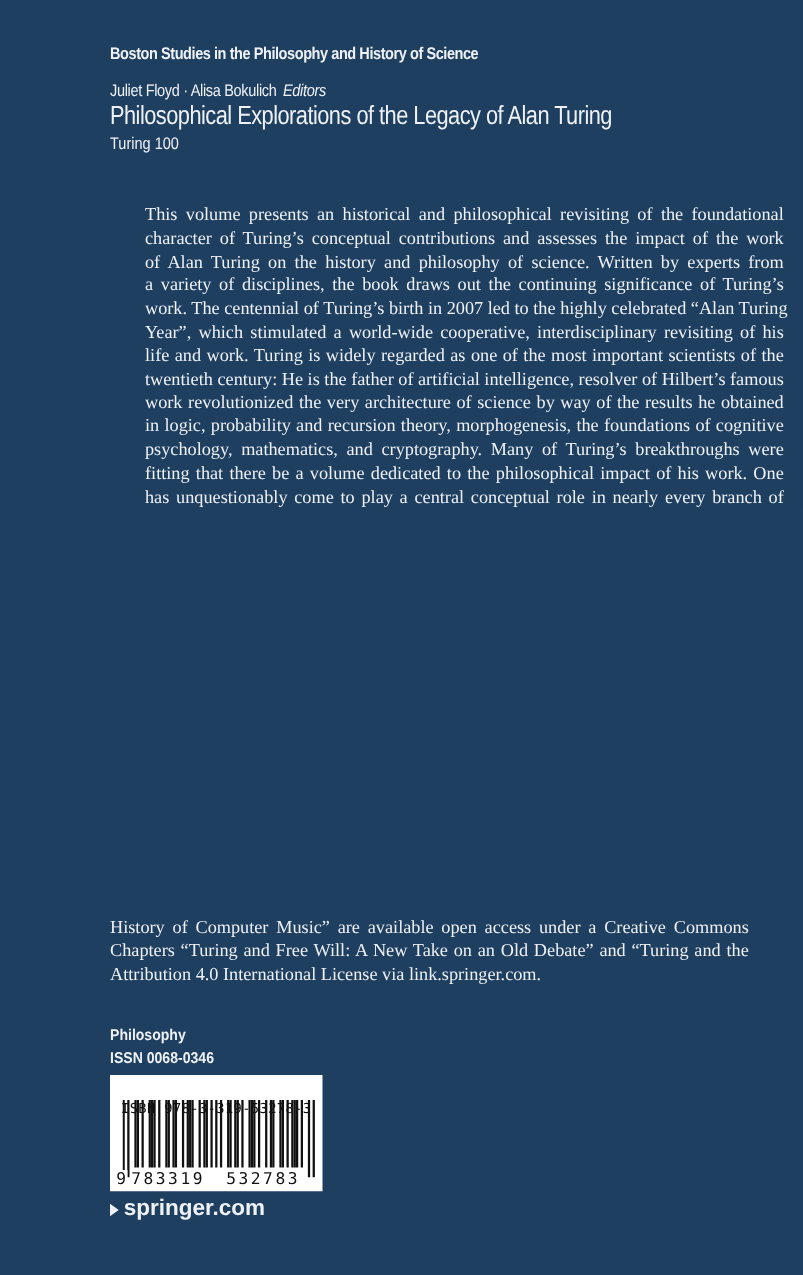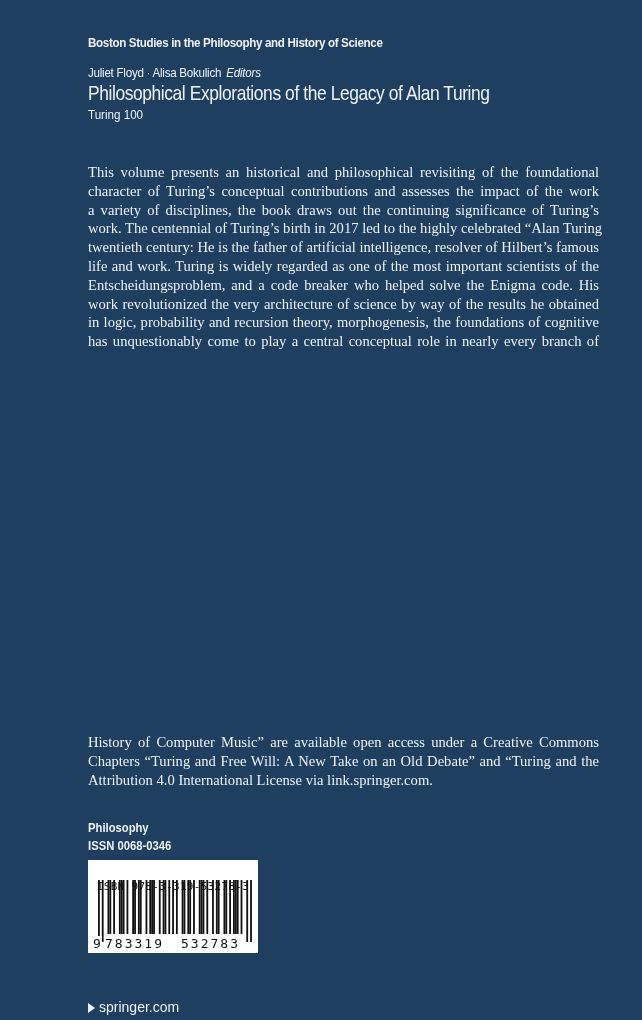--- a/index.html
+++ b/index.html
@@ -39,21 +39,21 @@
     white-space: nowrap;
   }
   .para {
     left: 88px; width: 511px;
     font-size: 14.6px; line-height: 18.8px;
     text-align: justify;
     margin: 0;
   }
   .para .ln { display: block; white-space: nowrap; text-align-last: justify; }
   .para .ln.last { text-align-last: left; }
-  #description { top: 163px; }
+  #description { top: 163px; margin-left: 28px; }
   #open-access { top: 733px; }
   #subject {
     left: 88px; top: 821px;
     font-size: 12.5px; font-weight: bold;
     transform: scaleX(0.9); transform-origin: left top;
   }
   #issn {
     left: 88px; top: 839px;
     font-size: 12.5px; font-weight: bold;
     transform: scaleX(0.9); transform-origin: left top;
@@ -71,22 +71,22 @@
     left: 10px; top: 20px; width: 154px; height: 62px;
   }
   #barcode-digits {
     left: 4px; top: 76px;
     font-family: "DejaVu Sans Mono", "Liberation Mono", monospace;
     font-size: 13px; color: #111;
     white-space: nowrap;
   }
   #barcode-digits span { position: absolute; background: #fff; padding: 0 1px; }
   #springer {
-    left: 88px; top: 999px;
-    font-size: 14px; font-weight: normal; white-space: nowrap;
+    left: 88px; top: 956px;
+    font-size: 18px; font-weight: bold; white-space: nowrap;
   }
   #springer .tri {
     display: inline-block; width: 0; height: 0;
     border-top: 5px solid transparent; border-bottom: 5px solid transparent;
     border-left: 7px solid #eef2f6; margin-right: 4px; vertical-align: -1px;
   }
 </style>
 </head>
 <body>
 
@@ -96,27 +96,30 @@
   <span>Juliet Floyd · Alisa Bokulich</span><span class="role">Editors</span>
 </div>
 
 <div id="book-title" class="abs sans">Philosophical Explorations of the Legacy of Alan Turing</div>
 
 <div id="subtitle" class="abs sans">Turing 100</div>
 
 <div id="description" class="abs para serif">
     <span class="ln">This volume presents an historical and philosophical revisiting of the foundational</span>
     <span class="ln">character of Turing’s conceptual contributions and assesses the impact of the work</span>
+    <span class="ln">of Alan Turing on the history and philosophy of science. Written by experts from</span>
     <span class="ln">a variety of disciplines, the book draws out the continuing significance of Turing’s</span>
-    <span class="ln">work. The centennial of Turing’s birth in 2017 led to the highly celebrated “Alan Turing</span>
+    <span class="ln">work. The centennial of Turing’s birth in 2007 led to the highly celebrated “Alan Turing</span>
+    <span class="ln">Year”, which stimulated a world-wide cooperative, interdisciplinary revisiting of his</span>
+    <span class="ln">life and work. Turing is widely regarded as one of the most important scientists of the</span>
     <span class="ln">twentieth century: He is the father of artificial intelligence, resolver of Hilbert’s famous</span>
-    <span class="ln">life and work. Turing is widely regarded as one of the most important scientists of the</span>
-    <span class="ln">Entscheidungsproblem, and a code breaker who helped solve the Enigma code. His</span>
     <span class="ln">work revolutionized the very architecture of science by way of the results he obtained</span>
     <span class="ln">in logic, probability and recursion theory, morphogenesis, the foundations of cognitive</span>
+    <span class="ln">psychology, mathematics, and cryptography. Many of Turing’s breakthroughs were</span>
+    <span class="ln">fitting that there be a volume dedicated to the philosophical impact of his work. One</span>
     <span class="ln">has unquestionably come to play a central conceptual role in nearly every branch of</span>
   </div>
 
 <div id="open-access" class="abs para serif">
     <span class="ln">History of Computer Music” are available open access under a Creative Commons</span>
     <span class="ln">Chapters “Turing and Free Will: A New Take on an Old Debate” and “Turing and the</span>
     <span class="ln last">Attribution 4.0 International License via link.springer.com.</span>
   </div>
 
 <div id="subject" class="abs sans">Philosophy</div>

